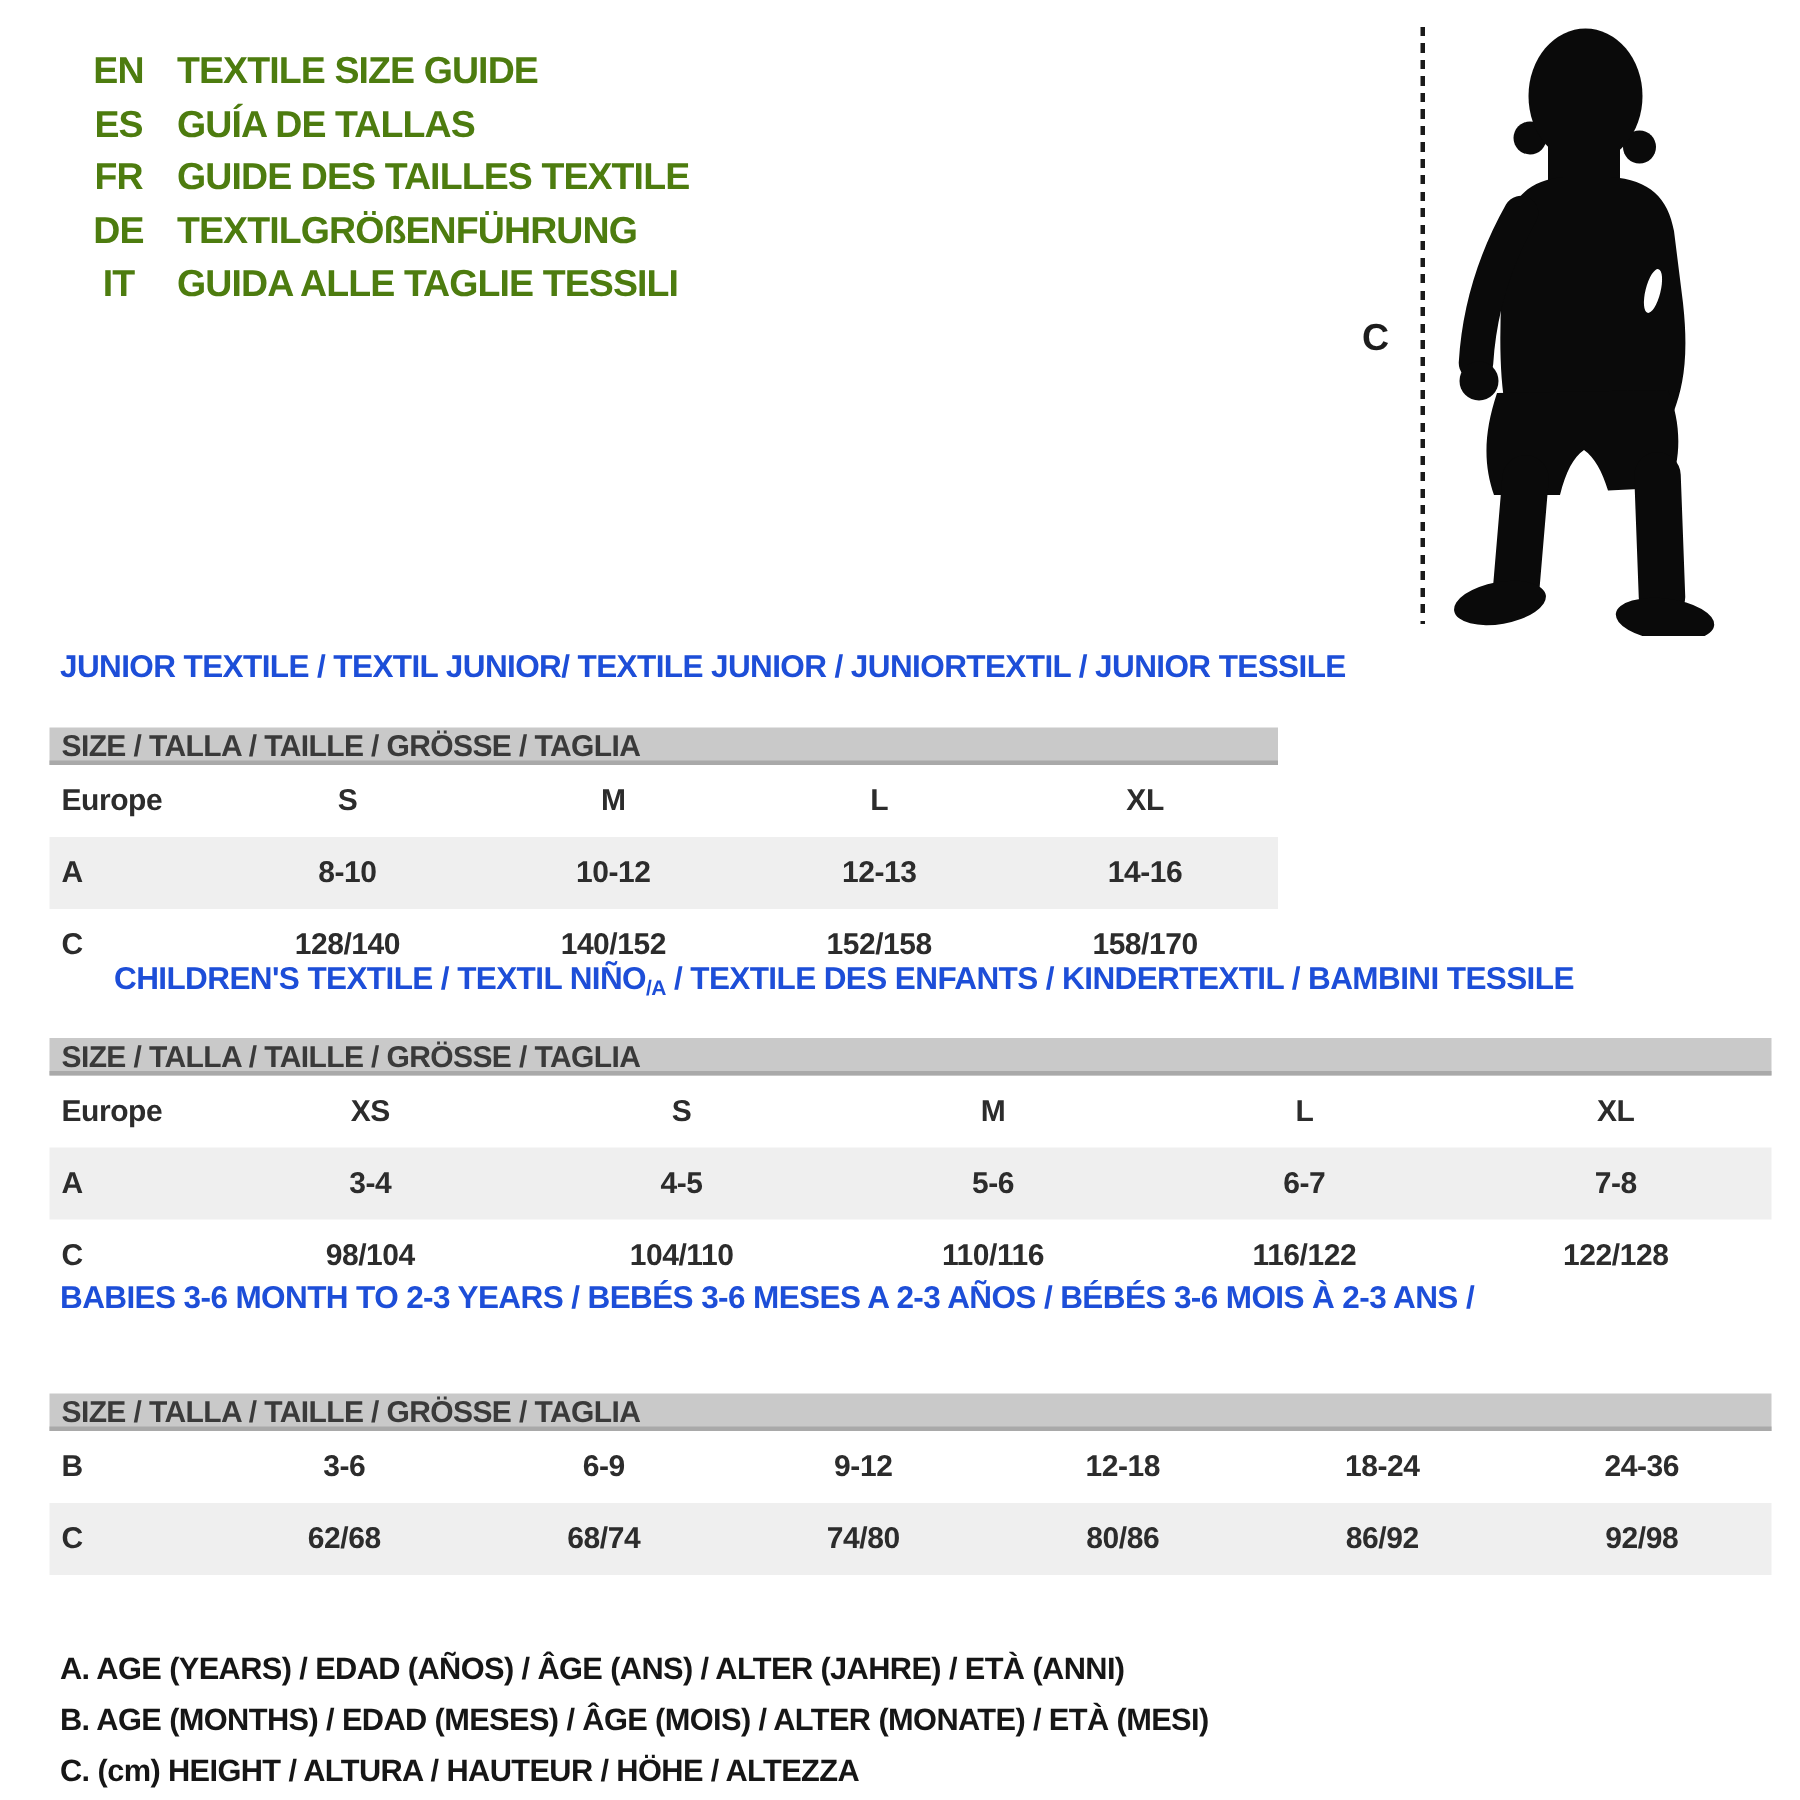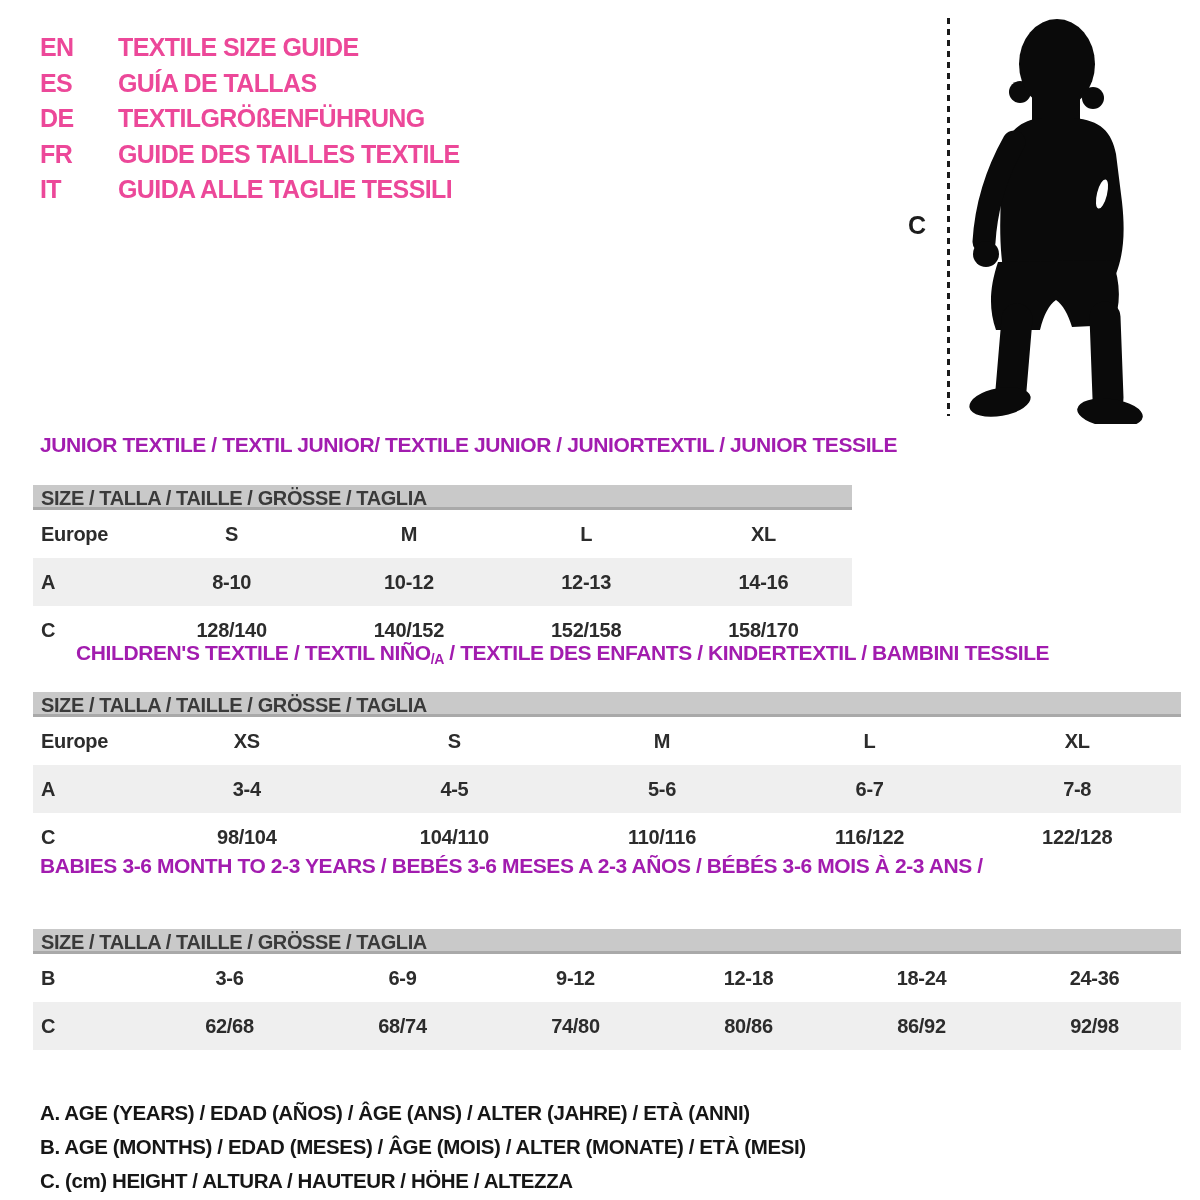--- a/index.html
+++ b/index.html
@@ -5,32 +5,32 @@
   * { margin:0; padding:0; box-sizing:border-box; }
   html,body { background:#ffffff; }
   body {
     width:1200px; height:1200px; position:relative; overflow:hidden;
     font-family:"Liberation Sans", sans-serif; font-weight:bold; color:#1f1f1f;
   }
 
   
   .lang-block { position:absolute; left:40px; top:30px; }
   .lang-row { display:flex; height:35.5px; align-items:center;
-              font-size:25px; letter-spacing:-0.6px; color:#ec4899; }
+              font-size:25px; letter-spacing:-0.6px; color:#4d7c0f;text-align:center; }
   .lang-code { width:78px; }
 
   
   .measure-line { position:absolute; left:947px; top:18px; width:3px; height:398px;
     background:repeating-linear-gradient(to bottom, #1a1a1a 0 6px, transparent 6px 11px); }
   .measure-label { position:absolute; left:908px; top:211px; font-size:25px; color:#1c1c1c; }
   .baby-svg { position:absolute; left:960px; top:14px; width:185px; height:410px; }
 
   
   .sec-title { position:absolute; left:40px; font-size:21px; letter-spacing:-0.4px;
-               color:#a21caf; white-space:nowrap; }
+               color:#1d4ed8; white-space:nowrap; }
   .sec-title sub.small { font-size:14px; vertical-align:-4px; }
   .sec-title .line { display:block; line-height:33px; }
 
   
   .size-table { position:absolute; left:33px; }
   .band { height:25px; background:#c9c9c9; border-bottom:3px solid #a9a9a9;
           font-size:20px; letter-spacing:-0.4px; line-height:27px; padding-left:8px;
           color:#3a3a3a; }
   .trow { display:flex; height:48px; align-items:center; font-size:20px;
           letter-spacing:-0.3px; color:#2c2c2c; }
@@ -49,26 +49,26 @@
 <div class="lang-block">
   <div class="lang-row">
     <span class="lang-code">EN</span>
     <span class="lang-label">TEXTILE SIZE GUIDE</span>
   </div>
   <div class="lang-row">
     <span class="lang-code">ES</span>
     <span class="lang-label">GUÍA DE TALLAS</span>
   </div>
   <div class="lang-row">
+    <span class="lang-code">FR</span>
+    <span class="lang-label">GUIDE DES TAILLES TEXTILE</span>
+  </div>
+  <div class="lang-row">
     <span class="lang-code">DE</span>
     <span class="lang-label">TEXTILGRÖßENFÜHRUNG</span>
-  </div>
-  <div class="lang-row">
-    <span class="lang-code">FR</span>
-    <span class="lang-label">GUIDE DES TAILLES TEXTILE</span>
   </div>
   <div class="lang-row">
     <span class="lang-code">IT</span>
     <span class="lang-label">GUIDA ALLE TAGLIE TESSILI</span>
   </div>
 </div>
 
 <div class="measure-line"></div>
 <div class="measure-label">C</div>
 

